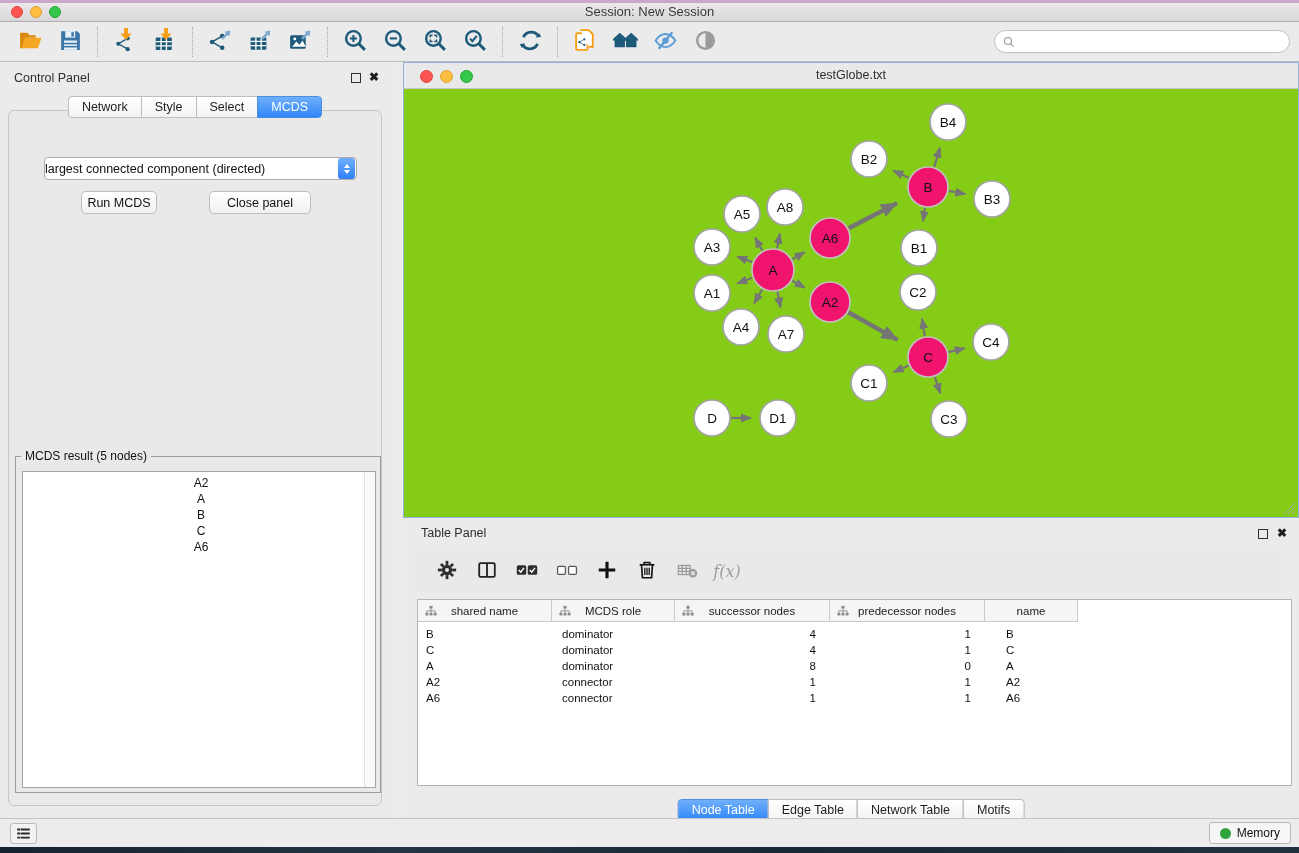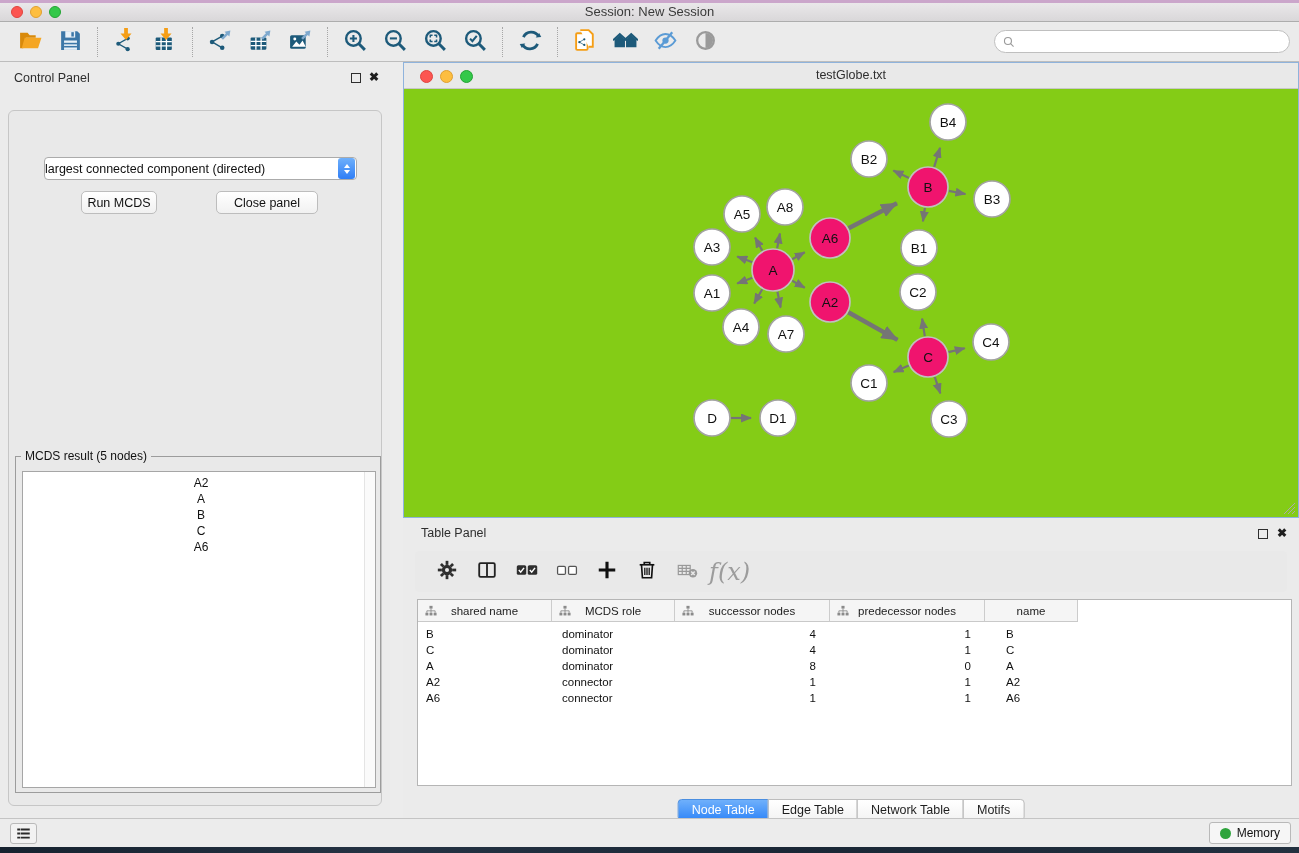--- a/index.html
+++ b/index.html
@@ -75,21 +75,21 @@
   .nw-canvas{position:absolute;left:0;right:0;top:26px;bottom:0;background:#84cc16;text-decoration:underline;}
   #graph-svg{position:absolute;left:0;top:0;}
   .resize-grip{position:absolute;right:2px;bottom:2px;}
   
   .table-panel{position:absolute;left:403px;top:518px;width:896px;height:300px;background:#EBEBEB;}
   .tp-toolbar{position:absolute;left:12px;right:12px;top:33px;height:41px;background:#E9E9E9;
     border-radius:4px;display:flex;align-items:center;padding-left:14px;gap:4px;}
   .tp-btn{height:34px;min-width:36px;border:none;background:transparent;display:flex;
     align-items:center;justify-content:center;cursor:pointer;}
   .tp-btn svg{width:22px;height:22px;}
-  .fx-label{font-size:24px;color:#9C9C9C;font-style:italic;font-family:"DejaVu Serif","Liberation Serif",serif;}
+  .fx-label{font-size:16px;color:#9C9C9C;font-style:italic;font-family:"DejaVu Serif","Liberation Serif",serif;}
   .tp-table{position:absolute;left:14px;top:81px;width:875px;height:187px;background:#fff;
     border:1px solid #B5B5B5;overflow:hidden;}
   .th-cell{position:absolute;top:0;height:22px;background:#F5F5F5;border-right:1px solid #CCCCCC;
     border-bottom:1px solid #C9C9C9;display:flex;align-items:center;justify-content:center;
     font-size:11.5px;color:#222;cursor:pointer;}
   .th-cell .hicon{position:absolute;left:7px;top:5px;width:12px;height:12px;}
   .t-row{position:absolute;left:0;right:0;height:16px;cursor:default;}
   .t-cell{position:absolute;top:0;height:16px;font-size:11.5px;line-height:16px;color:#111;
     white-space:nowrap;overflow:hidden;}
   .tp-tabs{position:absolute;left:50%;transform:translateX(-50%);top:281px;display:flex;}
@@ -278,35 +278,41 @@
     <span class="close-btn" style="right:11px">✖</span>
     <div class="cp-card">
       <div class="select">
         <span class="sel-text">largest connected component (directed)</span>
         <span class="stepper">
             <i class="up"></i>
             <i class="down"></i>
           </span>
       </div>
       <button class="push-btn" style="left:72px;width:76px">Run MCDS</button>
-      <button class="push-btn" style="left:207px;width:102px">Close panel</button>
+      <button class="push-btn" style="left:200px;width:102px">Close panel</button>
       <div class="groupbox">
         <span class="legend">MCDS result (5 nodes)</span>
         <div class="listbox">
           <div class="items" id="mcds-items">
               <div>A2</div>
               <div>A</div>
               <div>B</div>
               <div>C</div>
               <div>A6</div>
             </div>
           <div class="list-scroll"></div>
         </div>
       </div>
     </div>
+    <div class="cp-tabs" id="cp-tabs">
+        <div class="seg-tab">Network</div>
+        <div class="seg-tab">Style</div>
+        <div class="seg-tab">Select</div>
+        <div class="seg-tab sel">MCDS</div>
+      </div>
   </div>
 
   <div class="network-window">
     <div class="nw-titlebar">
       <div class="lights">
         <span class="light red"></span>
         <span class="light yellow"></span>
         <span class="light green"></span>
       </div>
       <div class="nw-title">testGlobe.txt</div>

